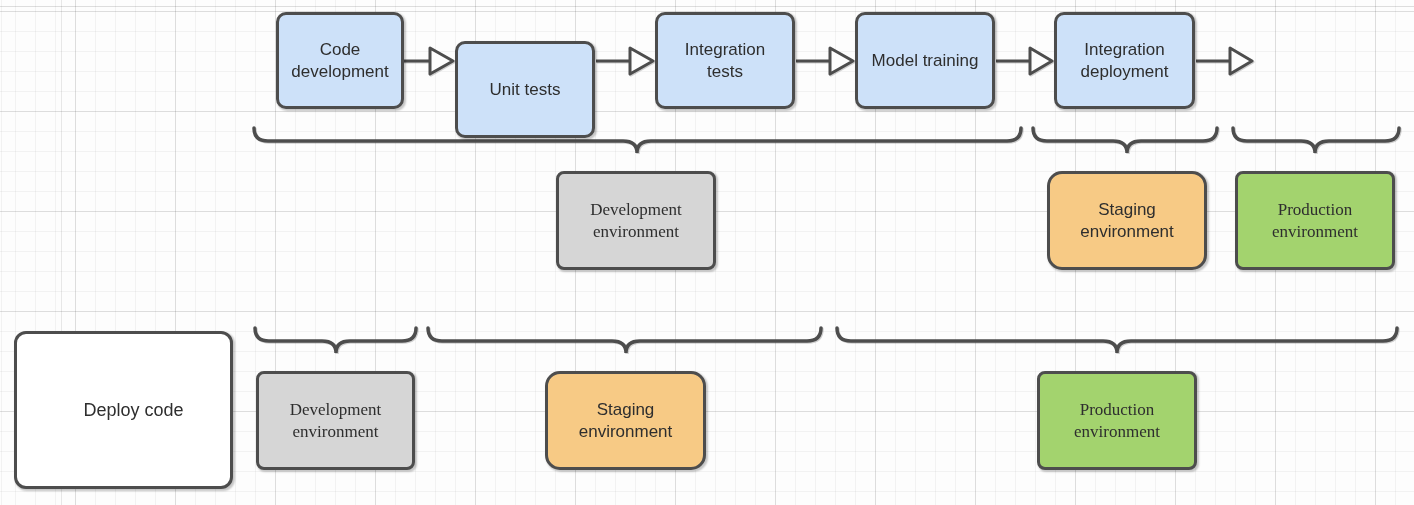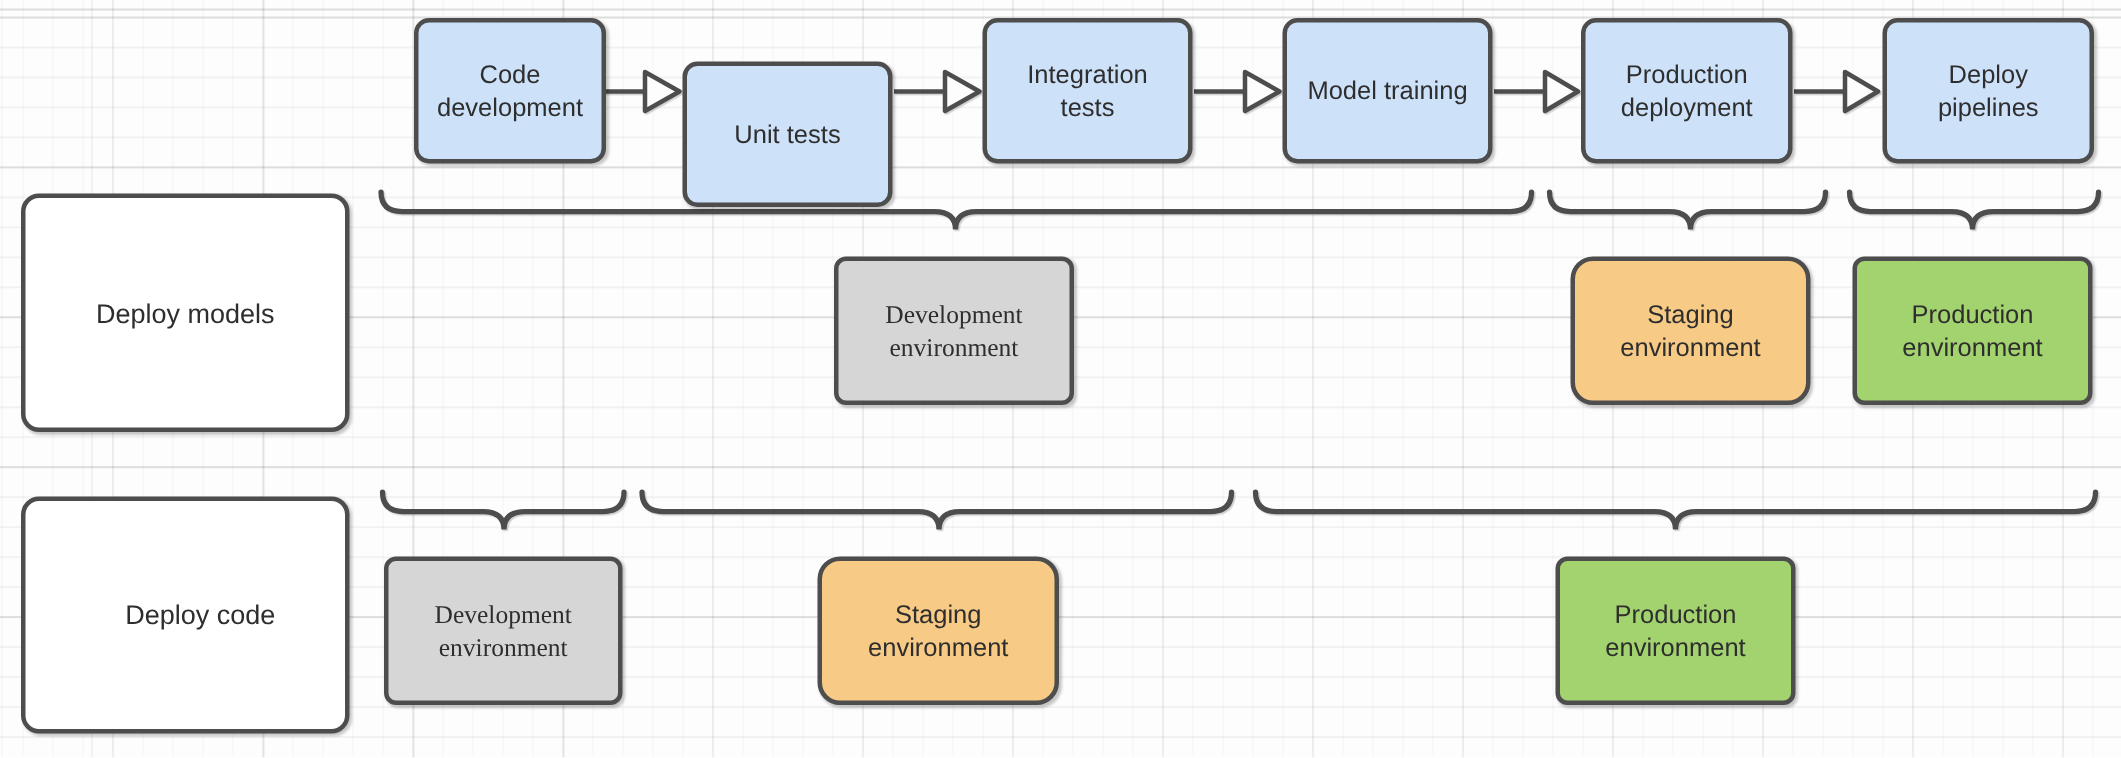--- a/index.html
+++ b/index.html
@@ -41,21 +41,21 @@
     color: #2e2e2e;
     font-size: 17px;
     line-height: 22px;
     box-shadow: 1.5px 1.5px 2px rgba(0,0,0,0.22);
     padding: 4px 8px;
   }
   .step   { background: #cde1f9; border-radius: 10px; }
   .env    { border-radius: 8px; }
   .env-development { background: #d6d6d6; font-family: Liberation Serif, serif; }
   .env-staging    { background: #f7ca85; border-radius: 15px; }
-  .env-production { background: #a3d36e; }
+  .env-production { background: #a3d36e; font-family: Liberation Serif, serif; }
   .rowlabel {
     background: #ffffff;
     border-radius: 12px;
     font-size: 18px;
   }
   .label-text { display: inline-block; }
 </style>
 </head>
 <body>
 
@@ -99,29 +99,23 @@
   <div class="box step" style="left:455px; top:12px; width:140px; height:97px;margin-top:29px;">
     <span class="label-text">Unit tests</span>
   </div>
   <div class="box step" style="left:855px; top:12px; width:140px; height:97px;">
     <span class="label-text">Model training</span>
   </div>
   <div class="box step" style="left:655px; top:12px; width:140px; height:97px;">
     <span class="label-text">Integration tests</span>
   </div>
   <div class="box step" style="left:1054px; top:12px; width:141px; height:97px;">
-    <span class="label-text">Production deployment</span>
-  </div>
-  <div class="box step" style="left:1255px; top:12px; width:141px; height:97px;">
-    <span class="label-text">Deploy pipelines</span>
+    <span class="label-text">Integration deployment</span>
   </div>
 
-  <div class="box rowlabel" style="left:14px; top:129px; width:219px; height:159px;">
-    <span class="label-text">Deploy models</span>
-  </div>
   <div class="box env env-development" style="left:556px; top:171px; width:160px; height:99px;">
     <span class="label-text">Development environment</span>
   </div>
   <div class="box env env-staging" style="left:1047px; top:171px; width:160px; height:99px;">
     <span class="label-text">Staging environment</span>
   </div>
   <div class="box env env-production" style="left:1235px; top:171px; width:160px; height:99px;">
     <span class="label-text">Production environment</span>
   </div>
 

